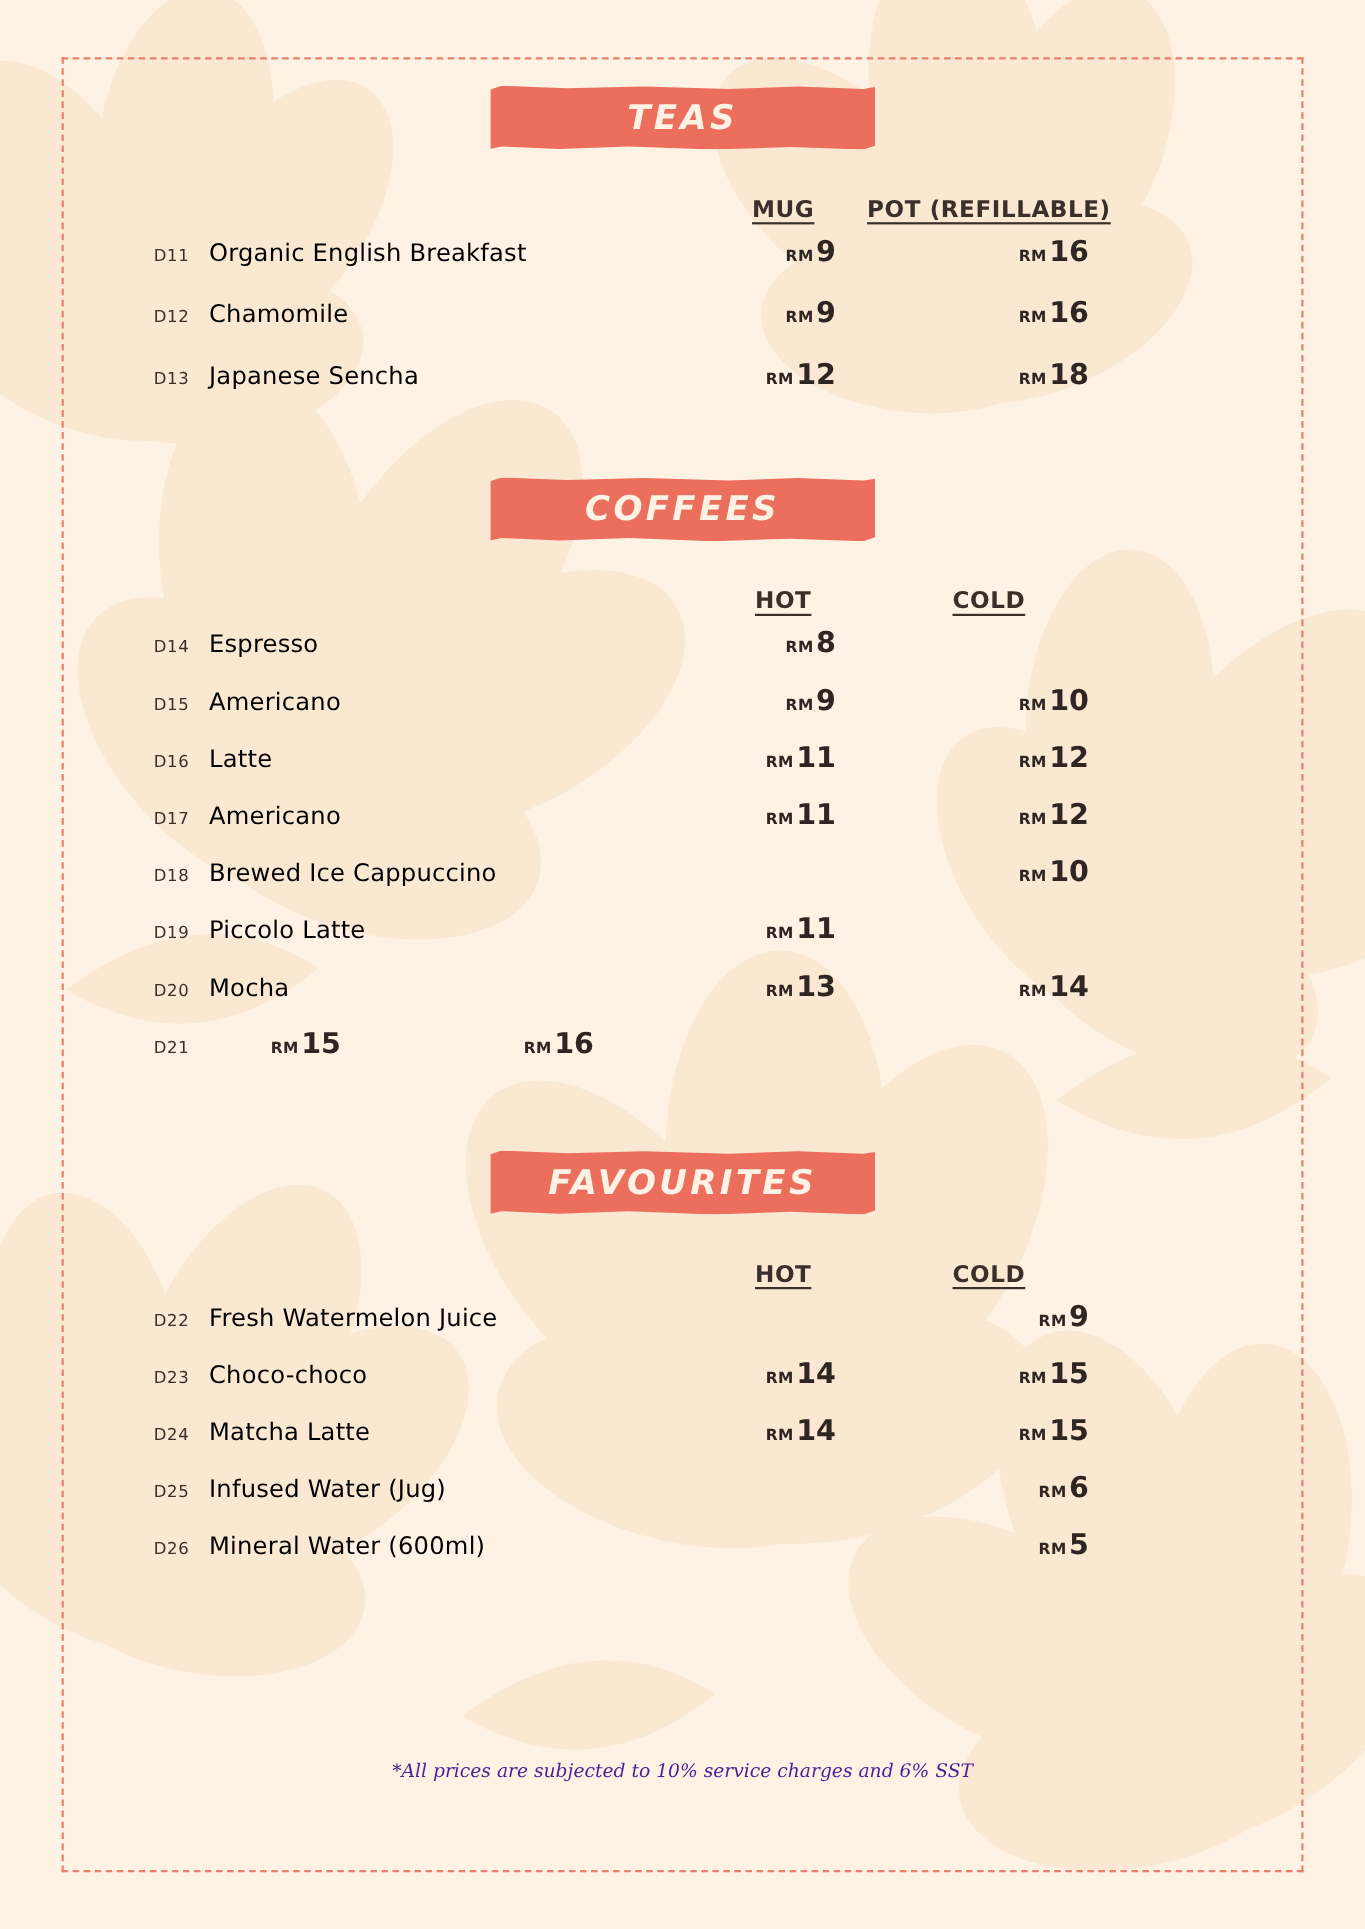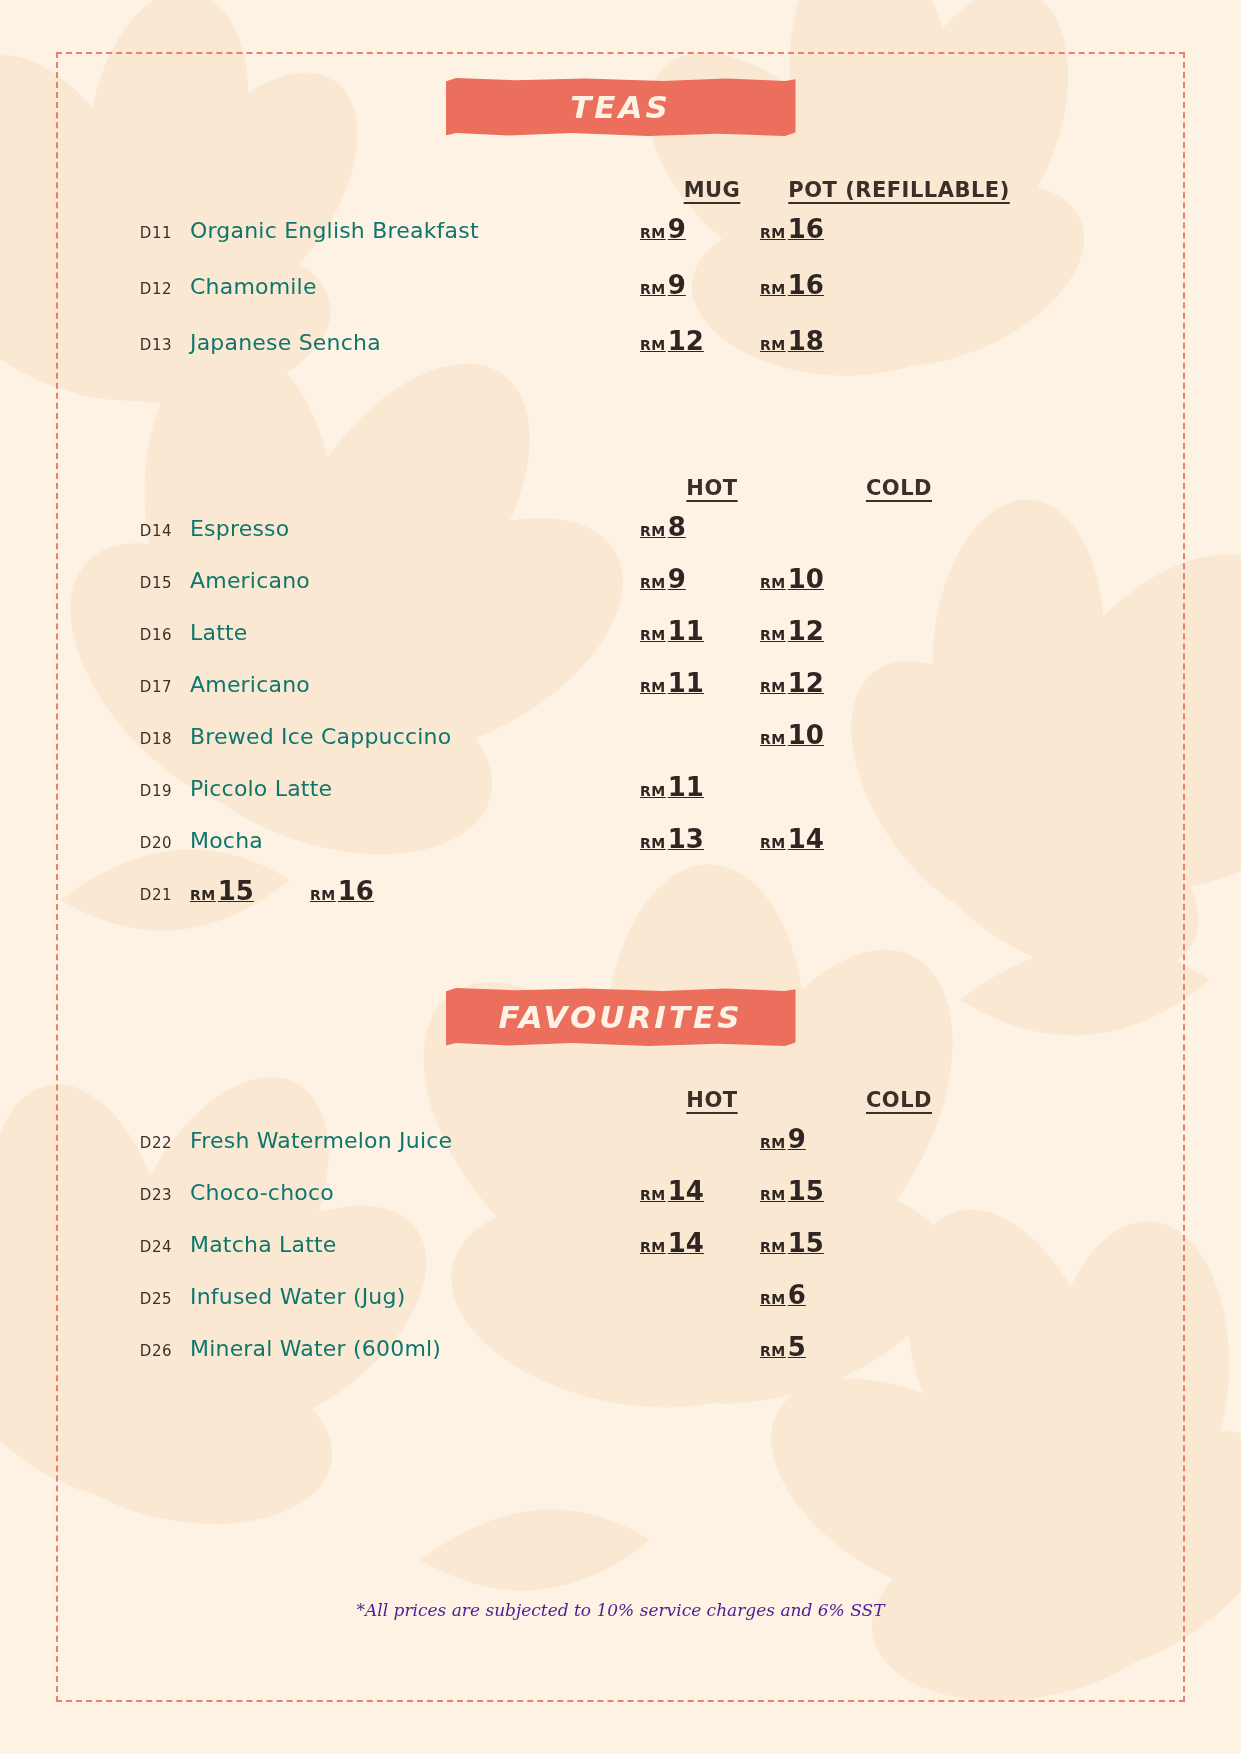--- a/index.html
+++ b/index.html
@@ -109,33 +109,32 @@
     font-family: "DejaVu Sans", sans-serif;
     font-size: 15px;
     color: #3b2f2a;
     letter-spacing: 0.5px;
     box-sizing: border-box;
   }
   .name {
     width: 450px;
     font-family: "DejaVu Sans", sans-serif;
     font-size: 22px;
-    color: #0f766e;
+    color: #000000;
     letter-spacing: 0.2px;
   }
   .indent {
     width: 115px;
   }
   .price {
     width: 120px;
-    text-align: left;
+    text-align: right;
     font-family: "DejaVu Sans", sans-serif;
     color: #2f2623;
     white-space: nowrap;
-    text-decoration: underline;
   }
   .price.wide { width: 230px; }
   .price .rm {
     font-size: 14px;
     font-weight: bold;
     letter-spacing: 0.5px;
   }
   .price .amt {
     font-size: 26px;
     font-weight: bold;
@@ -263,20 +262,25 @@
         <div class="indent"></div>
         <div class="code">D13</div>
         <div class="name">Japanese Sencha</div>
         <div class="price"><span class="rm">RM</span><span class="amt">12</span></div>
         <div class="price wide"><span class="rm">RM</span><span class="amt">18</span></div>
       </div>
     </div>
   </div>
 
   <div class="section" id="coffees-section">
+    <div class="banner-wrap">
+      <div class="banner">
+        <span class="banner-text">COFFEES</span>
+      </div>
+    </div>
 
     <div class="col-headers">
       <div class="spacer"></div>
       <div class="col-head c1">HOT</div>
       <div class="col-head c2">COLD</div>
     </div>
 
     <div class="items">
       <div class="row">
         <div class="indent"></div>

